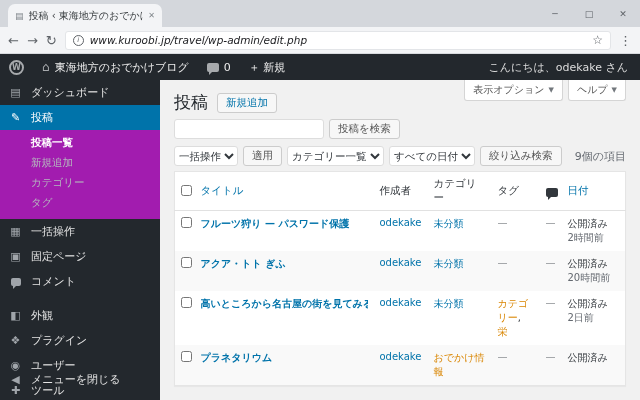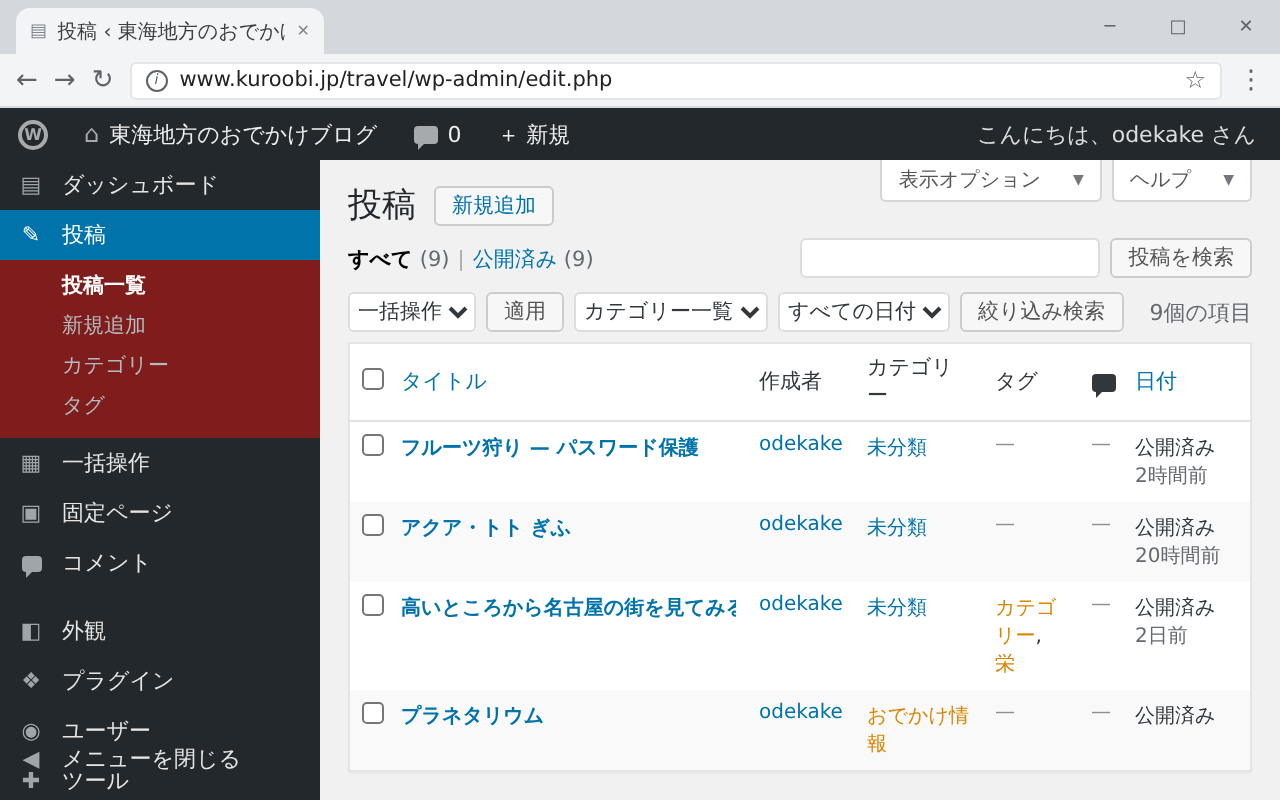--- a/index.html
+++ b/index.html
@@ -16,21 +16,21 @@
   .tab { width:154px; height:23px; background:#f3f4f6; border-radius:7px 7px 0 0; display:flex; align-items:center; gap:5px; padding:0 7px; font-size:10px; color:#3c4043; }
   .favicon { color:#80868b; font-size:9px; }
   .tab-title { flex:1; white-space:nowrap; overflow:hidden; }
   .tab-close { color:#80868b; font-size:8px; cursor:pointer; }
   .win-controls { position:absolute; right:0; top:0; height:27px; display:flex; }
   .win-controls span { width:34px; display:flex; align-items:center; justify-content:center; color:#5f6368; font-size:9px; cursor:pointer; }
   .toolbar { height:27px; background:#f3f4f6; display:flex; align-items:center; gap:8px; padding:0 8px; border-bottom:1px solid #d8dade; flex-shrink:0; }
   .nav-icon { color:#5f6368; font-size:13px; cursor:pointer; }
   .urlbar { flex:1; height:19px; background:#fff; border:1px solid #e3e5e8; border-radius:3px; display:flex; align-items:center; gap:6px; padding:0 7px; }
   .info-icon { width:11px; height:11px; border:1px solid #5f6368; border-radius:50%; color:#5f6368; font-size:7px; line-height:9px; text-align:center; font-style:italic; flex-shrink:0; cursor:pointer; }
-  .url-text { flex:1; font-size:10.5px; color:#202124; white-space:nowrap; overflow:hidden; }
+  .url-text { flex:1; font-size:10.5px; color:#202124; white-space:nowrap; overflow:hidden;font-style:italic; }
   .star-icon { color:#5f6368; font-size:12px; cursor:pointer; }
   .menu-icon { color:#5f6368; font-size:13px; cursor:pointer; }
 
   
   .adminbar { height:26px; background:#23282d; display:flex; align-items:center; color:#eee; flex-shrink:0; font-size:11px; }
   .ab-item { display:flex; align-items:center; gap:5px; padding:0 9px; height:100%; color:#eee; cursor:pointer; }
   .wp-logo { width:15px; height:15px; border:2px solid #a7aaad; border-radius:50%; display:flex; align-items:center; justify-content:center; font-size:8px; font-weight:bold; color:#a7aaad; }
   .home-icon { color:#a7aaad; font-size:12px; }
   .ab-bubble { color:#a7aaad; }
   .ab-right { margin-left:auto; padding-right:12px; color:#ddd; cursor:pointer; }
@@ -42,29 +42,29 @@
   
   .app { flex:1; min-height:0; display:flex; }
 
   
   .sidebar { width:160px; background:#23282d; flex-shrink:0; position:relative; color:#e5e5e5; }
   .menu-item { display:flex; align-items:center; gap:9px; padding:5px 9px; font-size:11px; cursor:pointer; }
   .menu-item .ico { width:13px; text-align:center; color:#a0a5aa; font-size:11px; }
   .menu-item.active { background:#0073aa; color:#fff; }
   .menu-item.active .ico { color:#fff; }
   .menu-item.separated { margin-top:9px; }
-  .submenu { background:#7f1d1d; padding:3px 0 6px; }
+  .submenu { background:#a21caf; padding:3px 0 6px; }
   .submenu-item { padding:3px 9px 3px 31px; color:#b4b9be; font-size:10.5px; cursor:pointer; }
   .submenu-item.current { color:#fff; font-weight:bold; }
   .collapse-item { position:absolute; bottom:8px; left:0; right:0; }
 
   
   .content { flex:1; position:relative; background:#f1f1f1; overflow:hidden; padding:0 14px; }
   .screen-meta { position:absolute; top:0; right:14px; display:flex; gap:5px; z-index:2; }
-  .meta-btn { background:#fff; border:1px solid #d5d5d5; border-top:none; border-radius:0 0 3px 3px; padding:3px 8px; font-size:10px; color:#555; display:flex; gap:16px; align-items:center; cursor:pointer; }
+  .meta-btn { background:#fff; border:1px solid #d5d5d5; border-top:none; border-radius:0 0 3px 3px; padding:3px 8px; font-size:10px; color:#555; display:flex; gap:4px; align-items:center; cursor:pointer; }
   .meta-btn .arr { font-size:7px; color:#72777c; }
   .page-header { display:flex; align-items:center; gap:9px; padding-top:11px; }
   h1 { font-size:17px; font-weight:400; color:#23282d; }
   .add-new-btn { font-size:10.5px; color:#0073aa; background:#f7f7f7; border:1px solid #ccc; border-radius:3px; padding:2px 8px; cursor:pointer; font-family:inherit; }
   .list-controls { display:flex; align-items:flex-end; justify-content:space-between; margin-top:5px; }
   .views { font-size:10.5px; color:#646970; padding-bottom:2px; }
   .view-current { color:#000; font-weight:bold; cursor:pointer; }
   .view-link { color:#0073aa; cursor:pointer; }
   .views .count { color:#646970; font-weight:normal; }
   .views .sep { margin:0 4px; color:#a7aaad; }
@@ -202,23 +202,20 @@
           <span class="arr">▼</span>
       </span>
     </div>
 
     <div class="page-header">
       <h1>投稿</h1>
       <button class="add-new-btn">新規追加</button>
     </div>
 
     <div class="list-controls">
-      <div class="views">
-        <span class="view-current"><span>すべて</span> <span class="count">(9)</span></span><span class="sep">|</span><span class="view-link"><span>公開済み</span> <span class="count">(9)</span></span>
-      </div>
       <div class="search-box">
         <input class="search-input" type="text" value="" style="">
         <button class="btn">投稿を検索</button>
       </div>
     </div>
 
     <div class="tablenav">
       <select><option>一括操作</option></select>
       <button class="btn">適用</button>
       <select><option>カテゴリー一覧</option></select>

